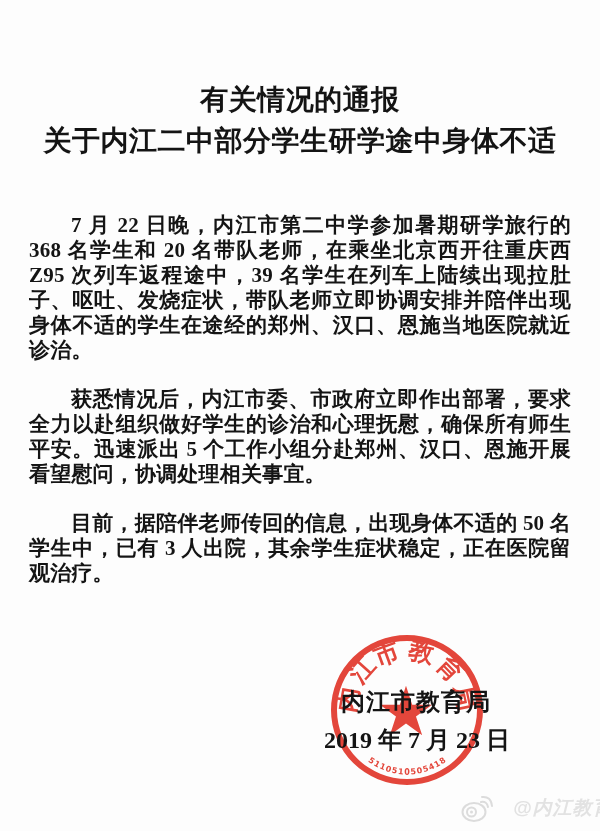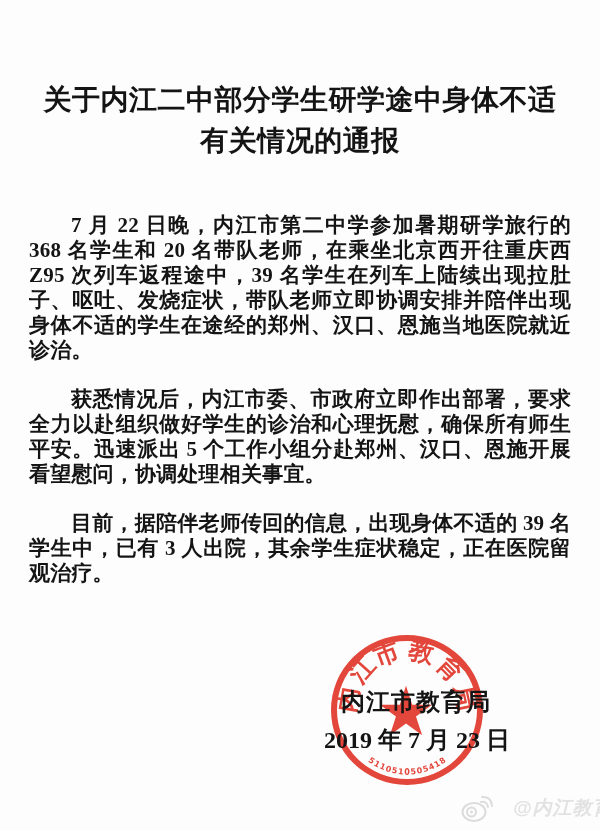--- a/index.html
+++ b/index.html
@@ -127,28 +127,28 @@
     letter-spacing: 1px;
     white-space: nowrap;
   }
 </style>
 </head>
 <body>
 
 <div class="page">
 
   <div class="title">
+    <div>有关情况的通报</div>
     <div>关于内江二中部分学生研学途中身体不适</div>
-    <div>有关情况的通报</div>
   </div>
 
   <div class="body">
       <p class="para">7 月 22 日晚，内江市第二中学参加暑期研学旅行的 368 名学生和 20 名带队老师，在乘坐北京西开往重庆西 Z95 次列车返程途中，39 名学生在列车上陆续出现拉肚子、呕吐、发烧症状，带队老师立即协调安排并陪伴出现身体不适的学生在途经的郑州、汉口、恩施当地医院就近诊治。</p>
       <p class="para">获悉情况后，内江市委、市政府立即作出部署，要求全力以赴组织做好学生的诊治和心理抚慰，确保所有师生平安。迅速派出 5 个工作小组分赴郑州、汉口、恩施开展看望慰问，协调处理相关事宜。</p>
-      <p class="para">目前，据陪伴老师传回的信息，出现身体不适的 39 名学生中，已有 3 人出院，其余学生症状稳定，正在医院留观治疗。</p>
+      <p class="para">目前，据陪伴老师传回的信息，出现身体不适的 50 名学生中，已有 3 人出院，其余学生症状稳定，正在医院留观治疗。</p>
     </div>
 
   <div class="sig-org">内江市教育局</div>
   <div class="sig-date">2019 年 7 月 23 日</div>
 
   <div class="seal">
     <span class="star">★</span>
     <span class="arc-anchor">
         <span class="arc-char" style="transform: translate(-50%, -50%) rotate(-80deg) translateY(-60px);">内</span>
         <span class="arc-char" style="transform: translate(-50%, -50%) rotate(-48deg) translateY(-60px);">江</span>

